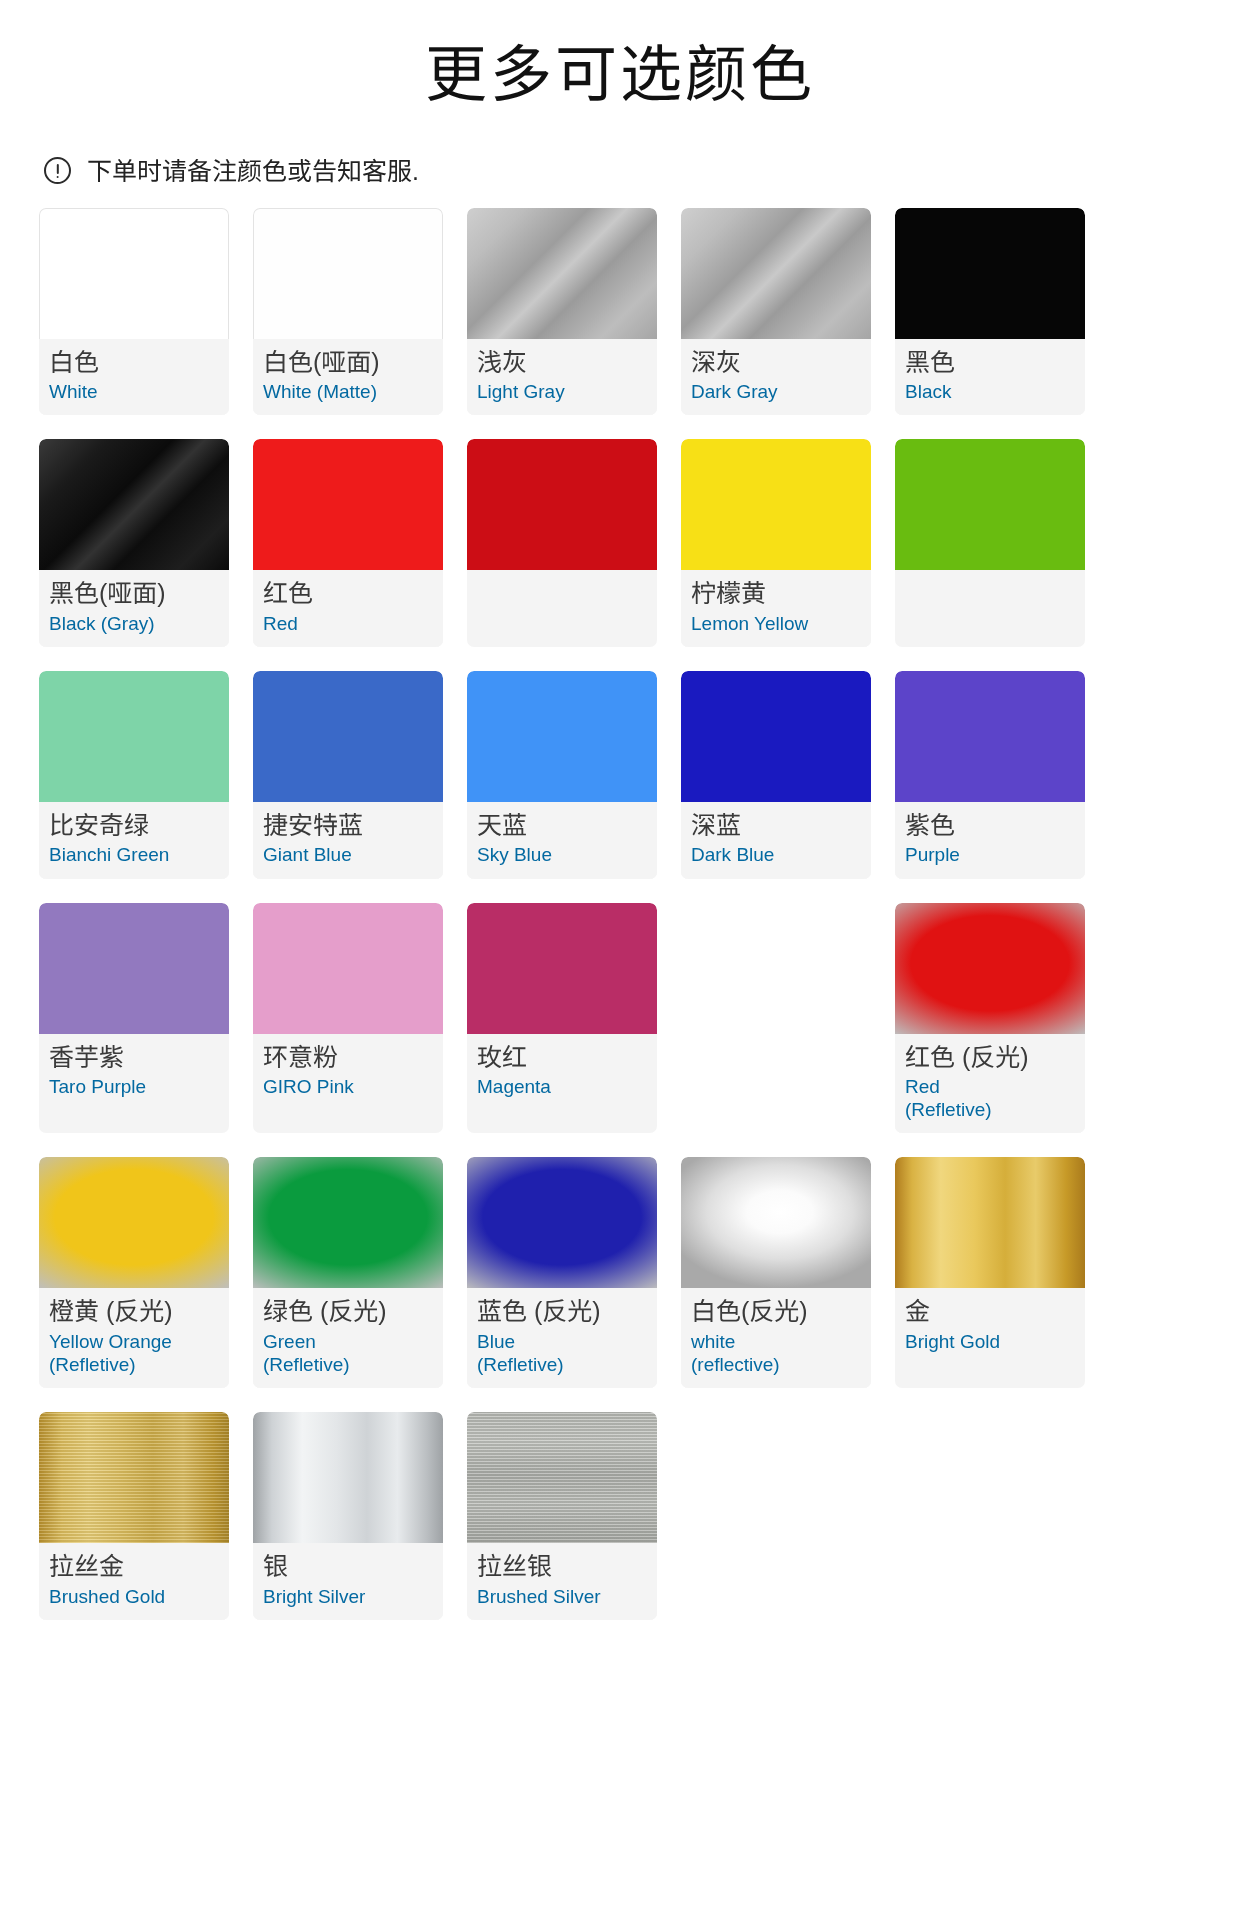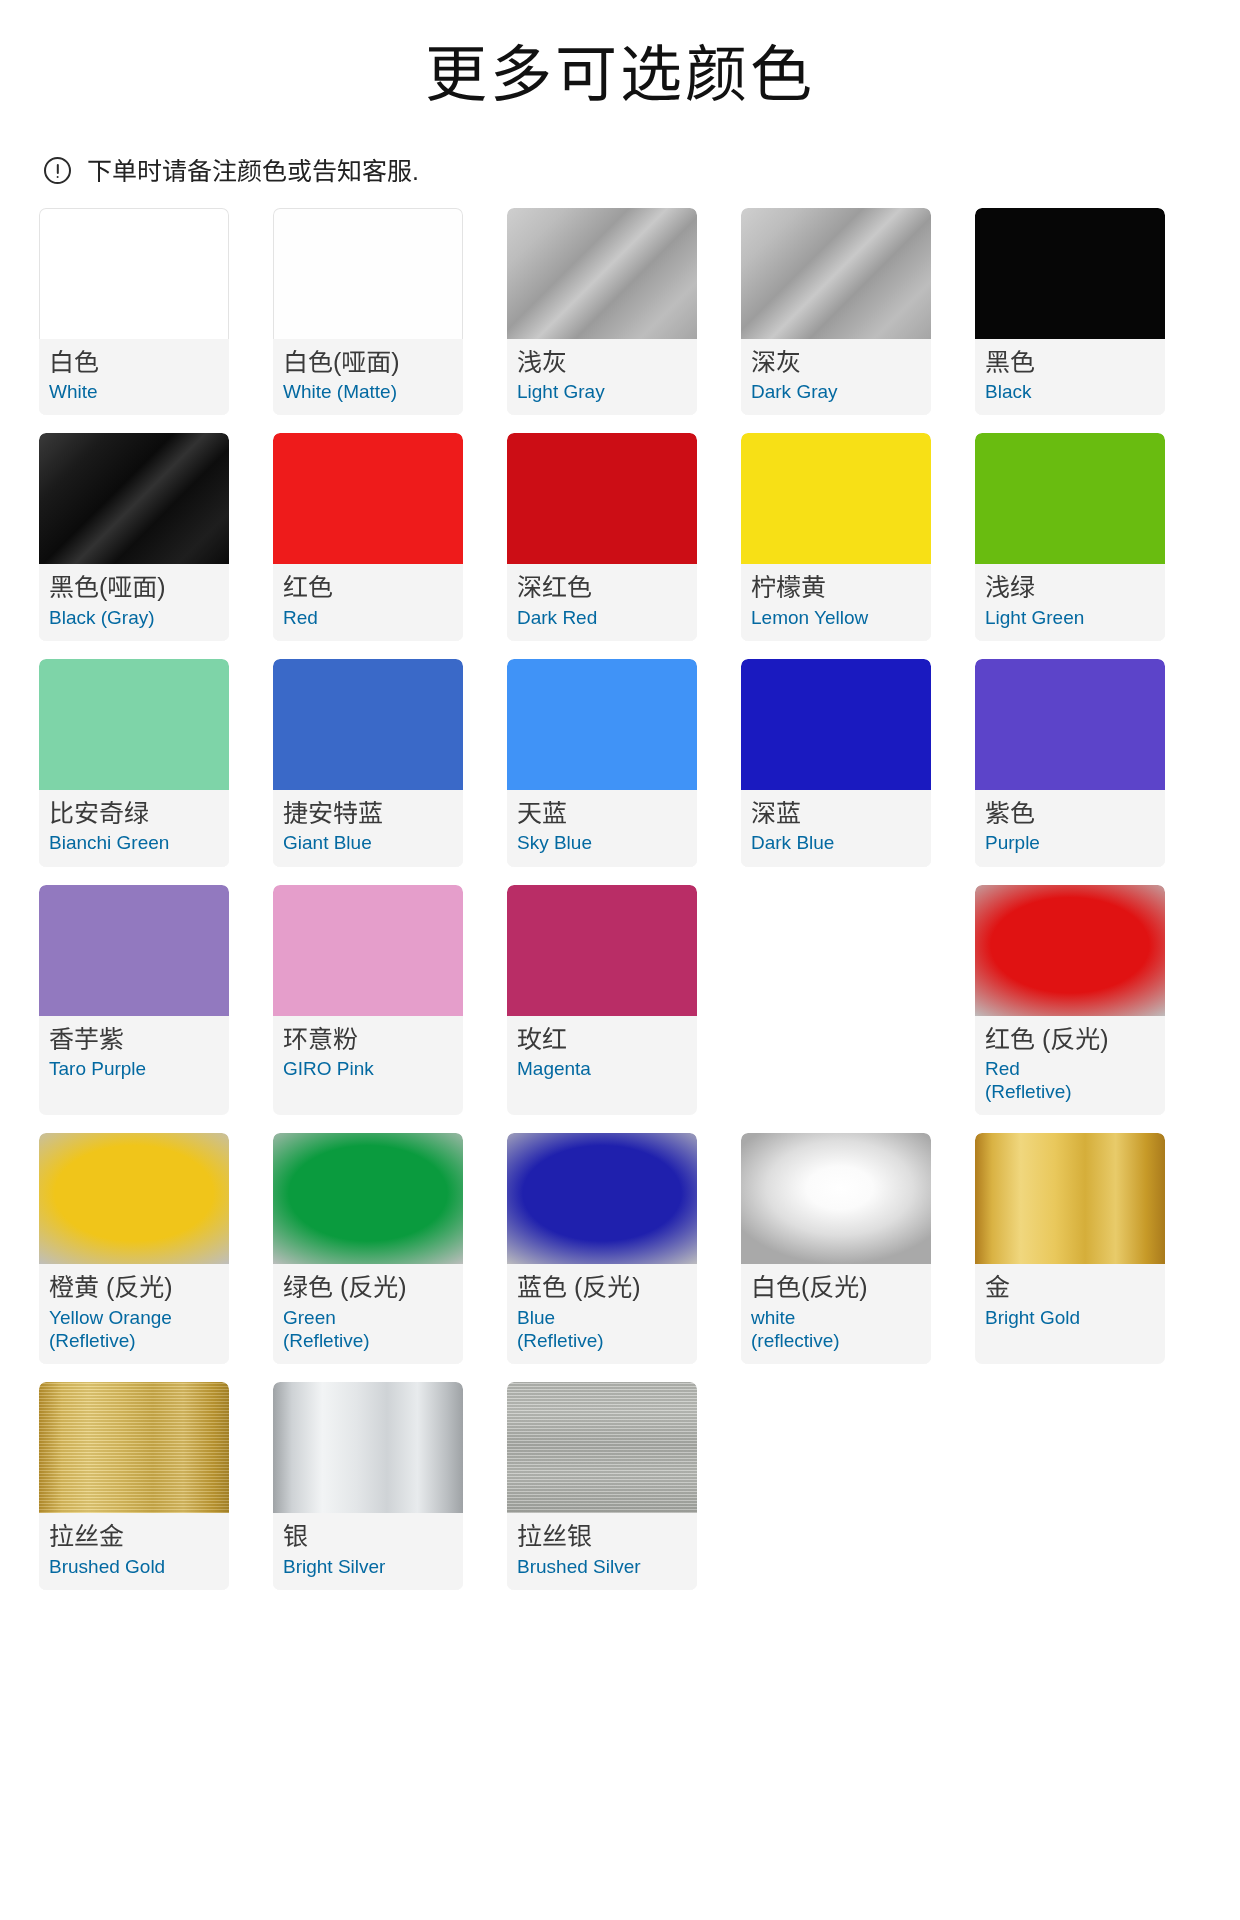--- a/index.html
+++ b/index.html
@@ -73,20 +73,21 @@
     border-radius: 50%;
   }
 
   
   .swatch-grid {
     display: grid;
     grid-template-columns: repeat(5, 190px);
     column-gap: 44px;
     row-gap: 18px;
     margin: 22px 0 0 39px;
+    gap: 24px;
   }
 
   .swatch-card {
     width: 190px;
     background: #f4f4f4;
     border-radius: 7px;
     overflow: hidden;
     display: flex;
     flex-direction: column;
   }
@@ -181,38 +182,30 @@
       </div>
       <div class="swatch-card">
         <div class="swatch-chip" style="background: rgb(238, 27, 27);"></div>
         <div class="swatch-labels">
           <div class="label-cn">红色</div>
           <div class="label-en">Red</div>
         </div>
       </div>
       <div class="swatch-card">
         <div class="swatch-chip" style="background: rgb(204, 13, 21);"></div>
-        <div class="swatch-labels">
-          <div class="label-cn">深红色</div>
-          <div class="label-en">Dark Red</div>
-        </div>
       </div>
       <div class="swatch-card">
         <div class="swatch-chip" style="background: rgb(247, 224, 22);"></div>
         <div class="swatch-labels">
           <div class="label-cn">柠檬黄</div>
           <div class="label-en">Lemon Yellow</div>
         </div>
       </div>
       <div class="swatch-card">
         <div class="swatch-chip" style="background: rgb(105, 188, 16);"></div>
-        <div class="swatch-labels">
-          <div class="label-cn">浅绿</div>
-          <div class="label-en">Light Green</div>
-        </div>
       </div>
       <div class="swatch-card">
         <div class="swatch-chip" style="background: rgb(126, 212, 168);"></div>
         <div class="swatch-labels">
           <div class="label-cn">比安奇绿</div>
           <div class="label-en">Bianchi Green</div>
         </div>
       </div>
       <div class="swatch-card">
         <div class="swatch-chip" style="background: rgb(58, 105, 200);"></div>

